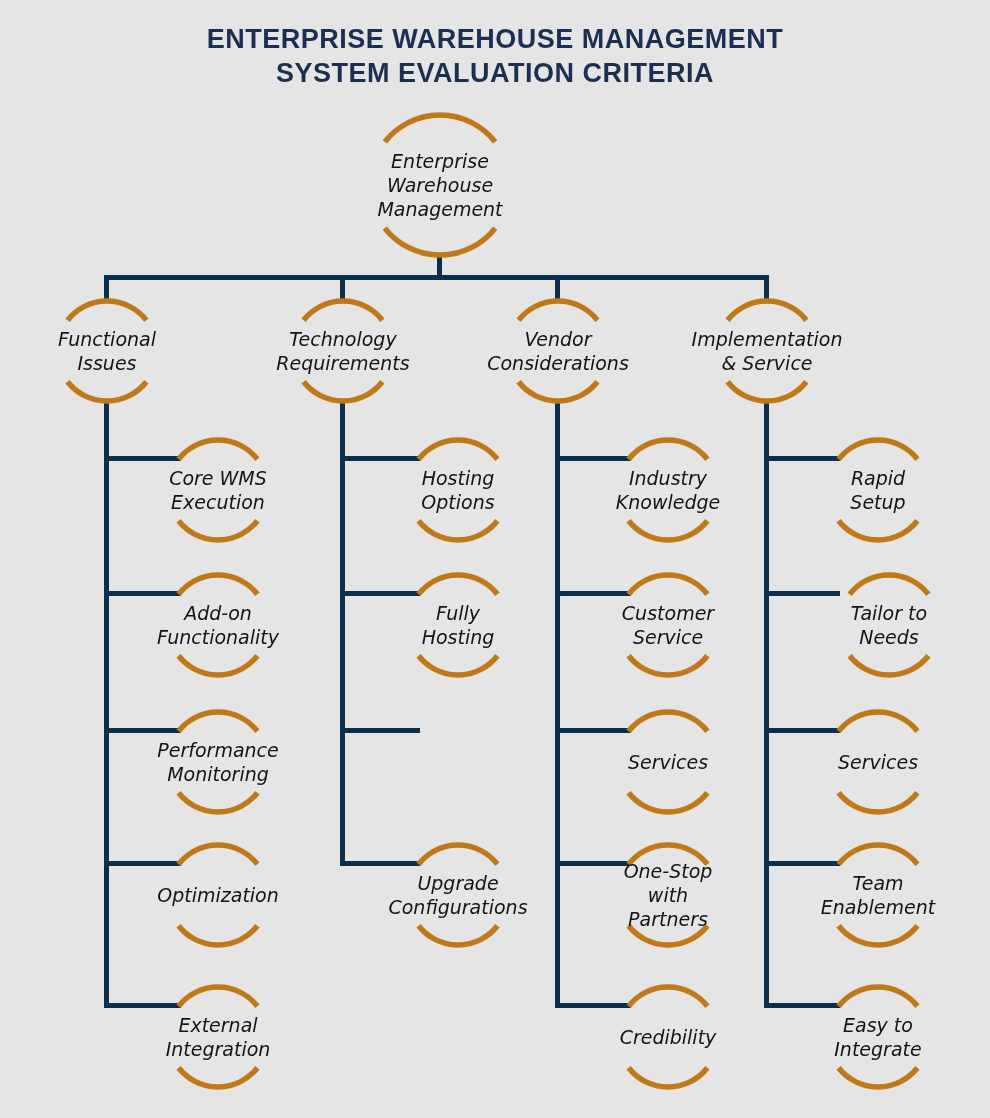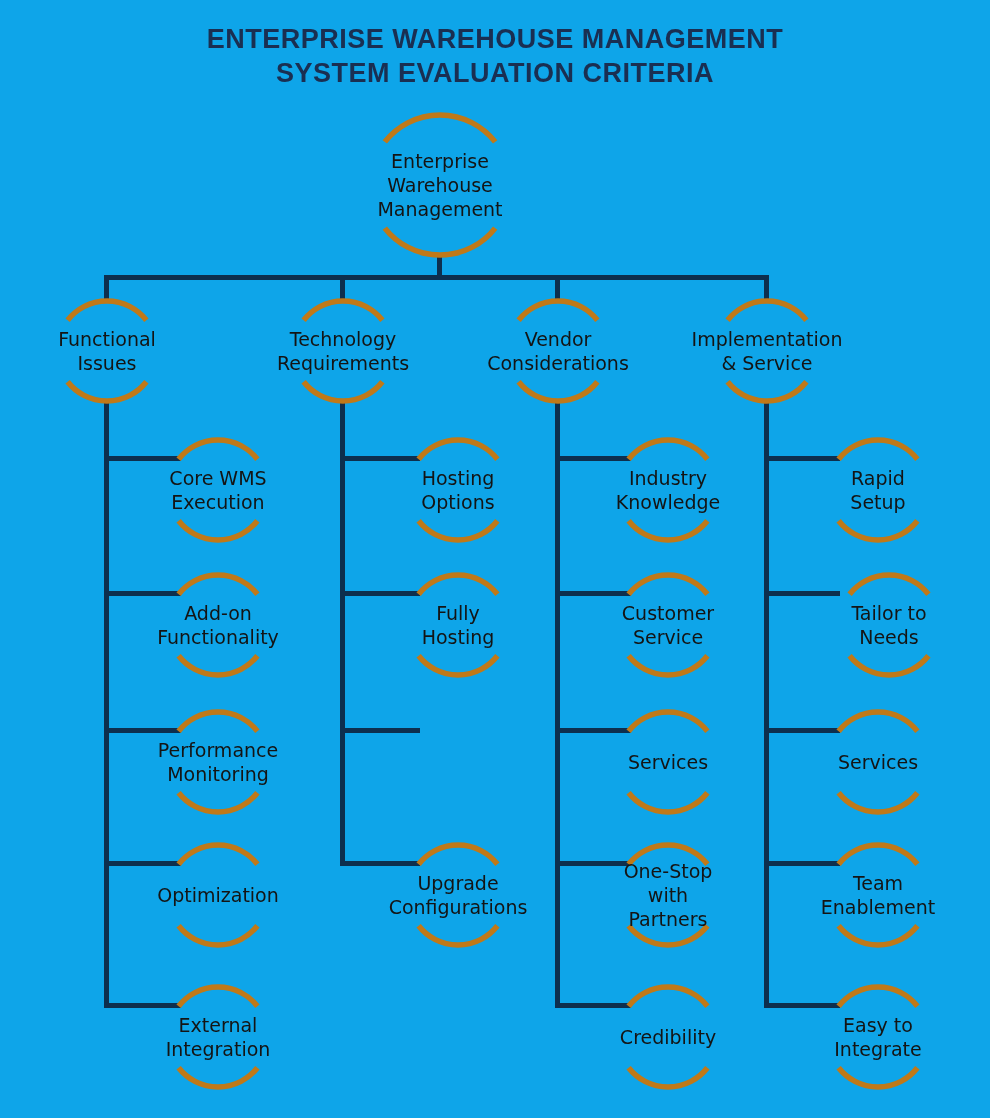--- a/index.html
+++ b/index.html
@@ -1,20 +1,20 @@
 <!DOCTYPE html>
 <html><head>
 <meta charset="utf-8">
 <style>
   html, body { margin: 0; padding: 0; background: #ffffff; }
   .canvas {
     position: relative;
     width: 990px;
     height: 1118px;
-    background: #0ea5e9;
+    background: #e5e5e5;
     font-family: "DejaVu Sans", "Liberation Sans", sans-serif;
     overflow: hidden;
   }
   .title {
     position: absolute;
     top: 22px;
     left: 0;
     width: 100%;
     margin: 0;
     text-align: center;
@@ -27,20 +27,21 @@
     white-space: pre-line;
   }
   .ln { position: absolute; background: #0d2f4e; }
   .ln.h { height: 5px; }
   .ln.v { width: 5px; }
   .node {
     position: absolute;
     display: flex;
     align-items: center;
     justify-content: center;
+    font-style: italic;
   }
   .node svg {
     position: absolute;
     inset: 0;
     width: 100%;
     height: 100%;
     overflow: visible;
   }
   .ring path { fill: none; stroke: #c07918; stroke-width: 5.5px; }
   .label {

